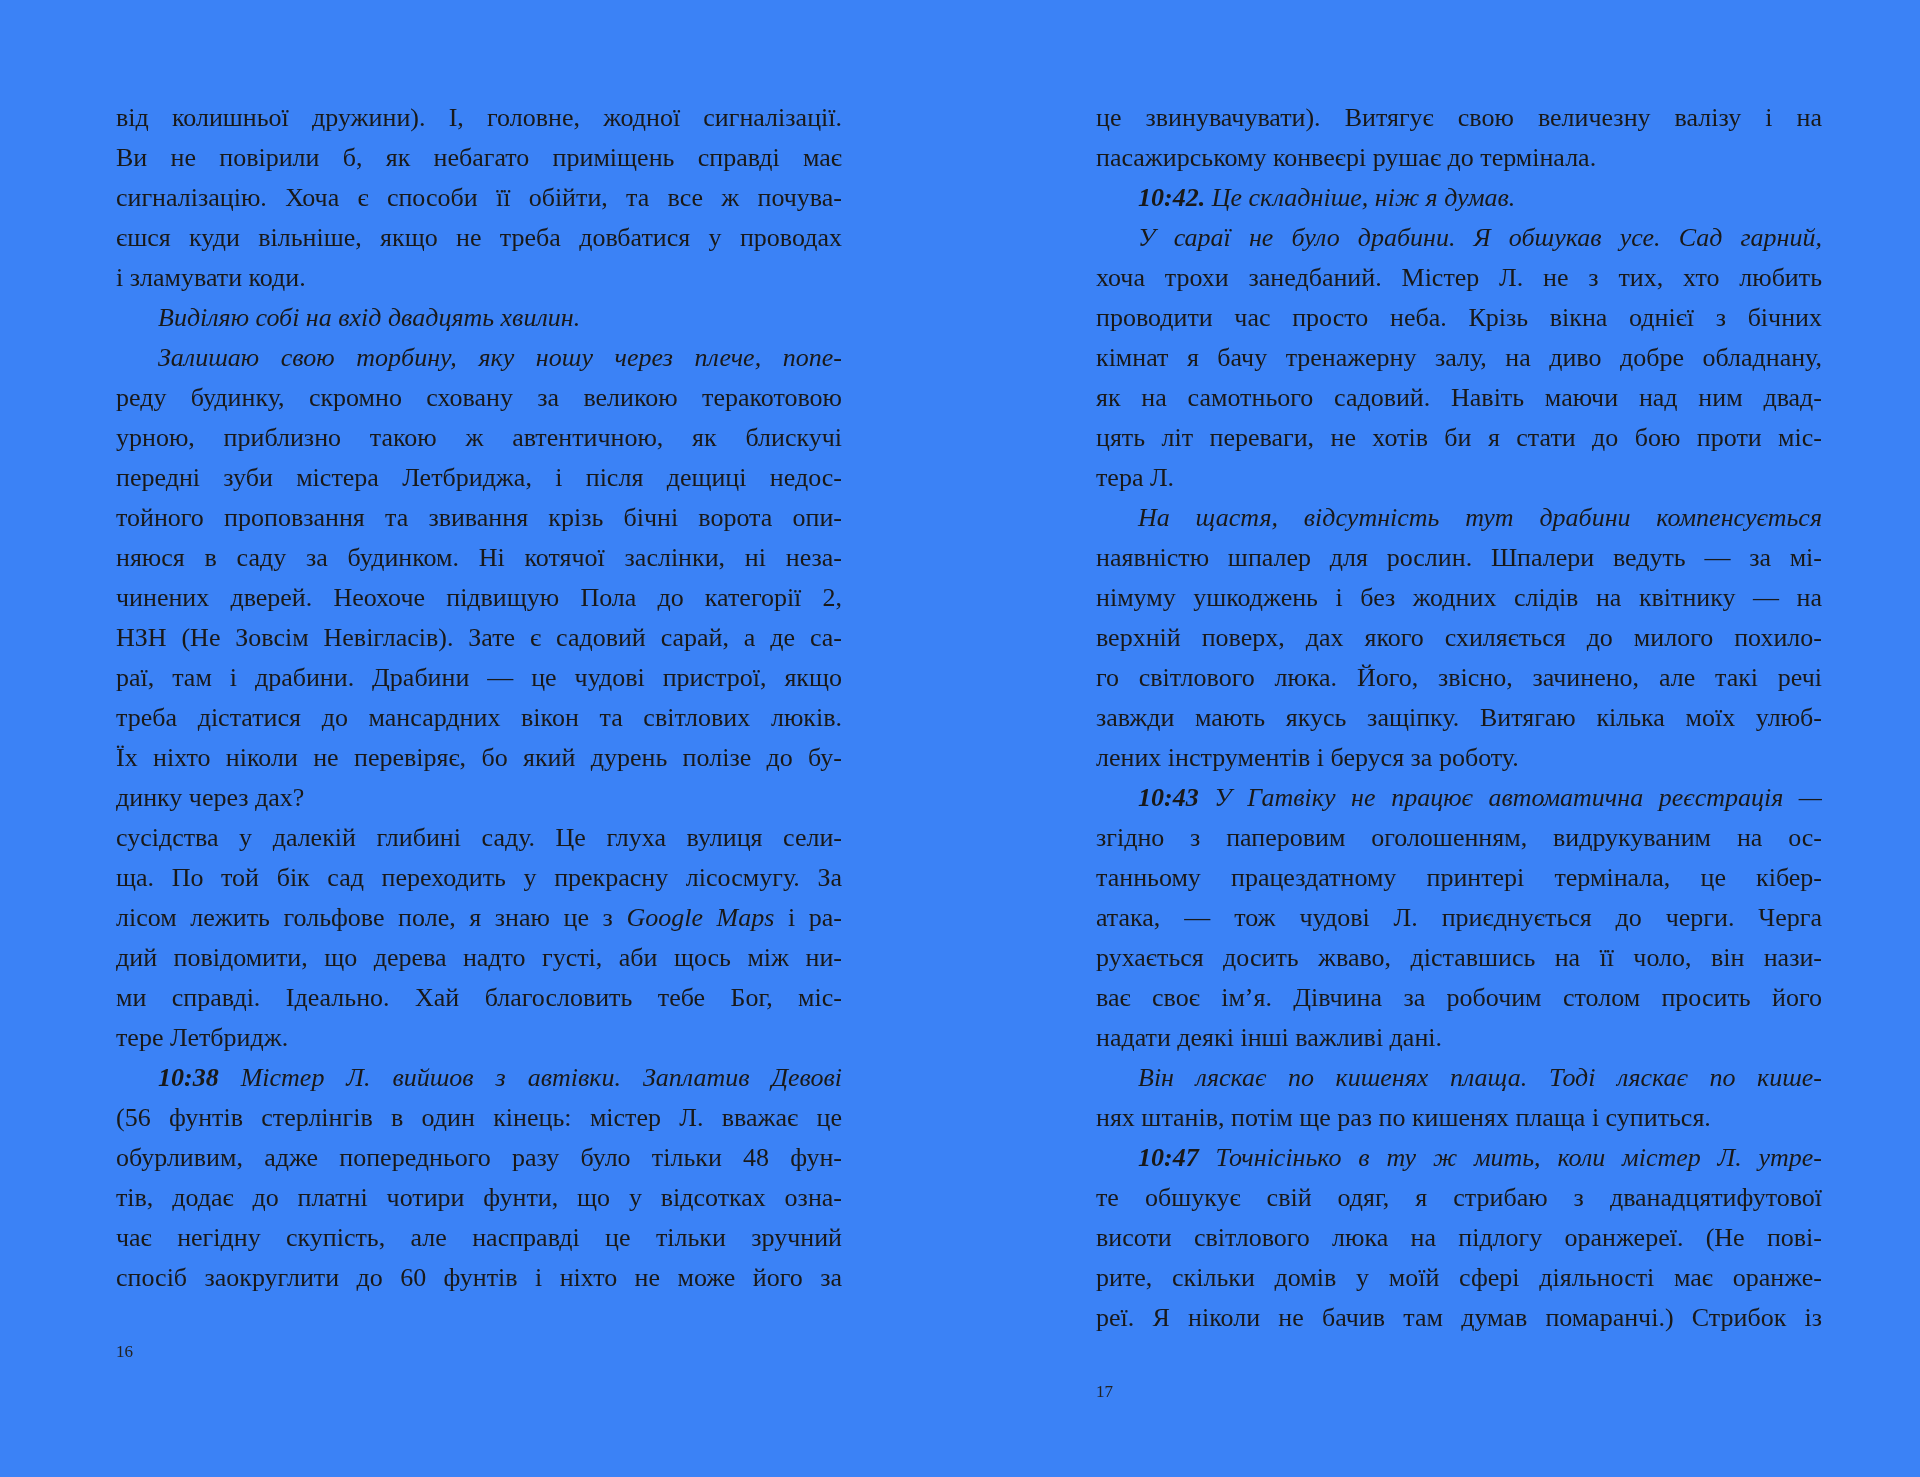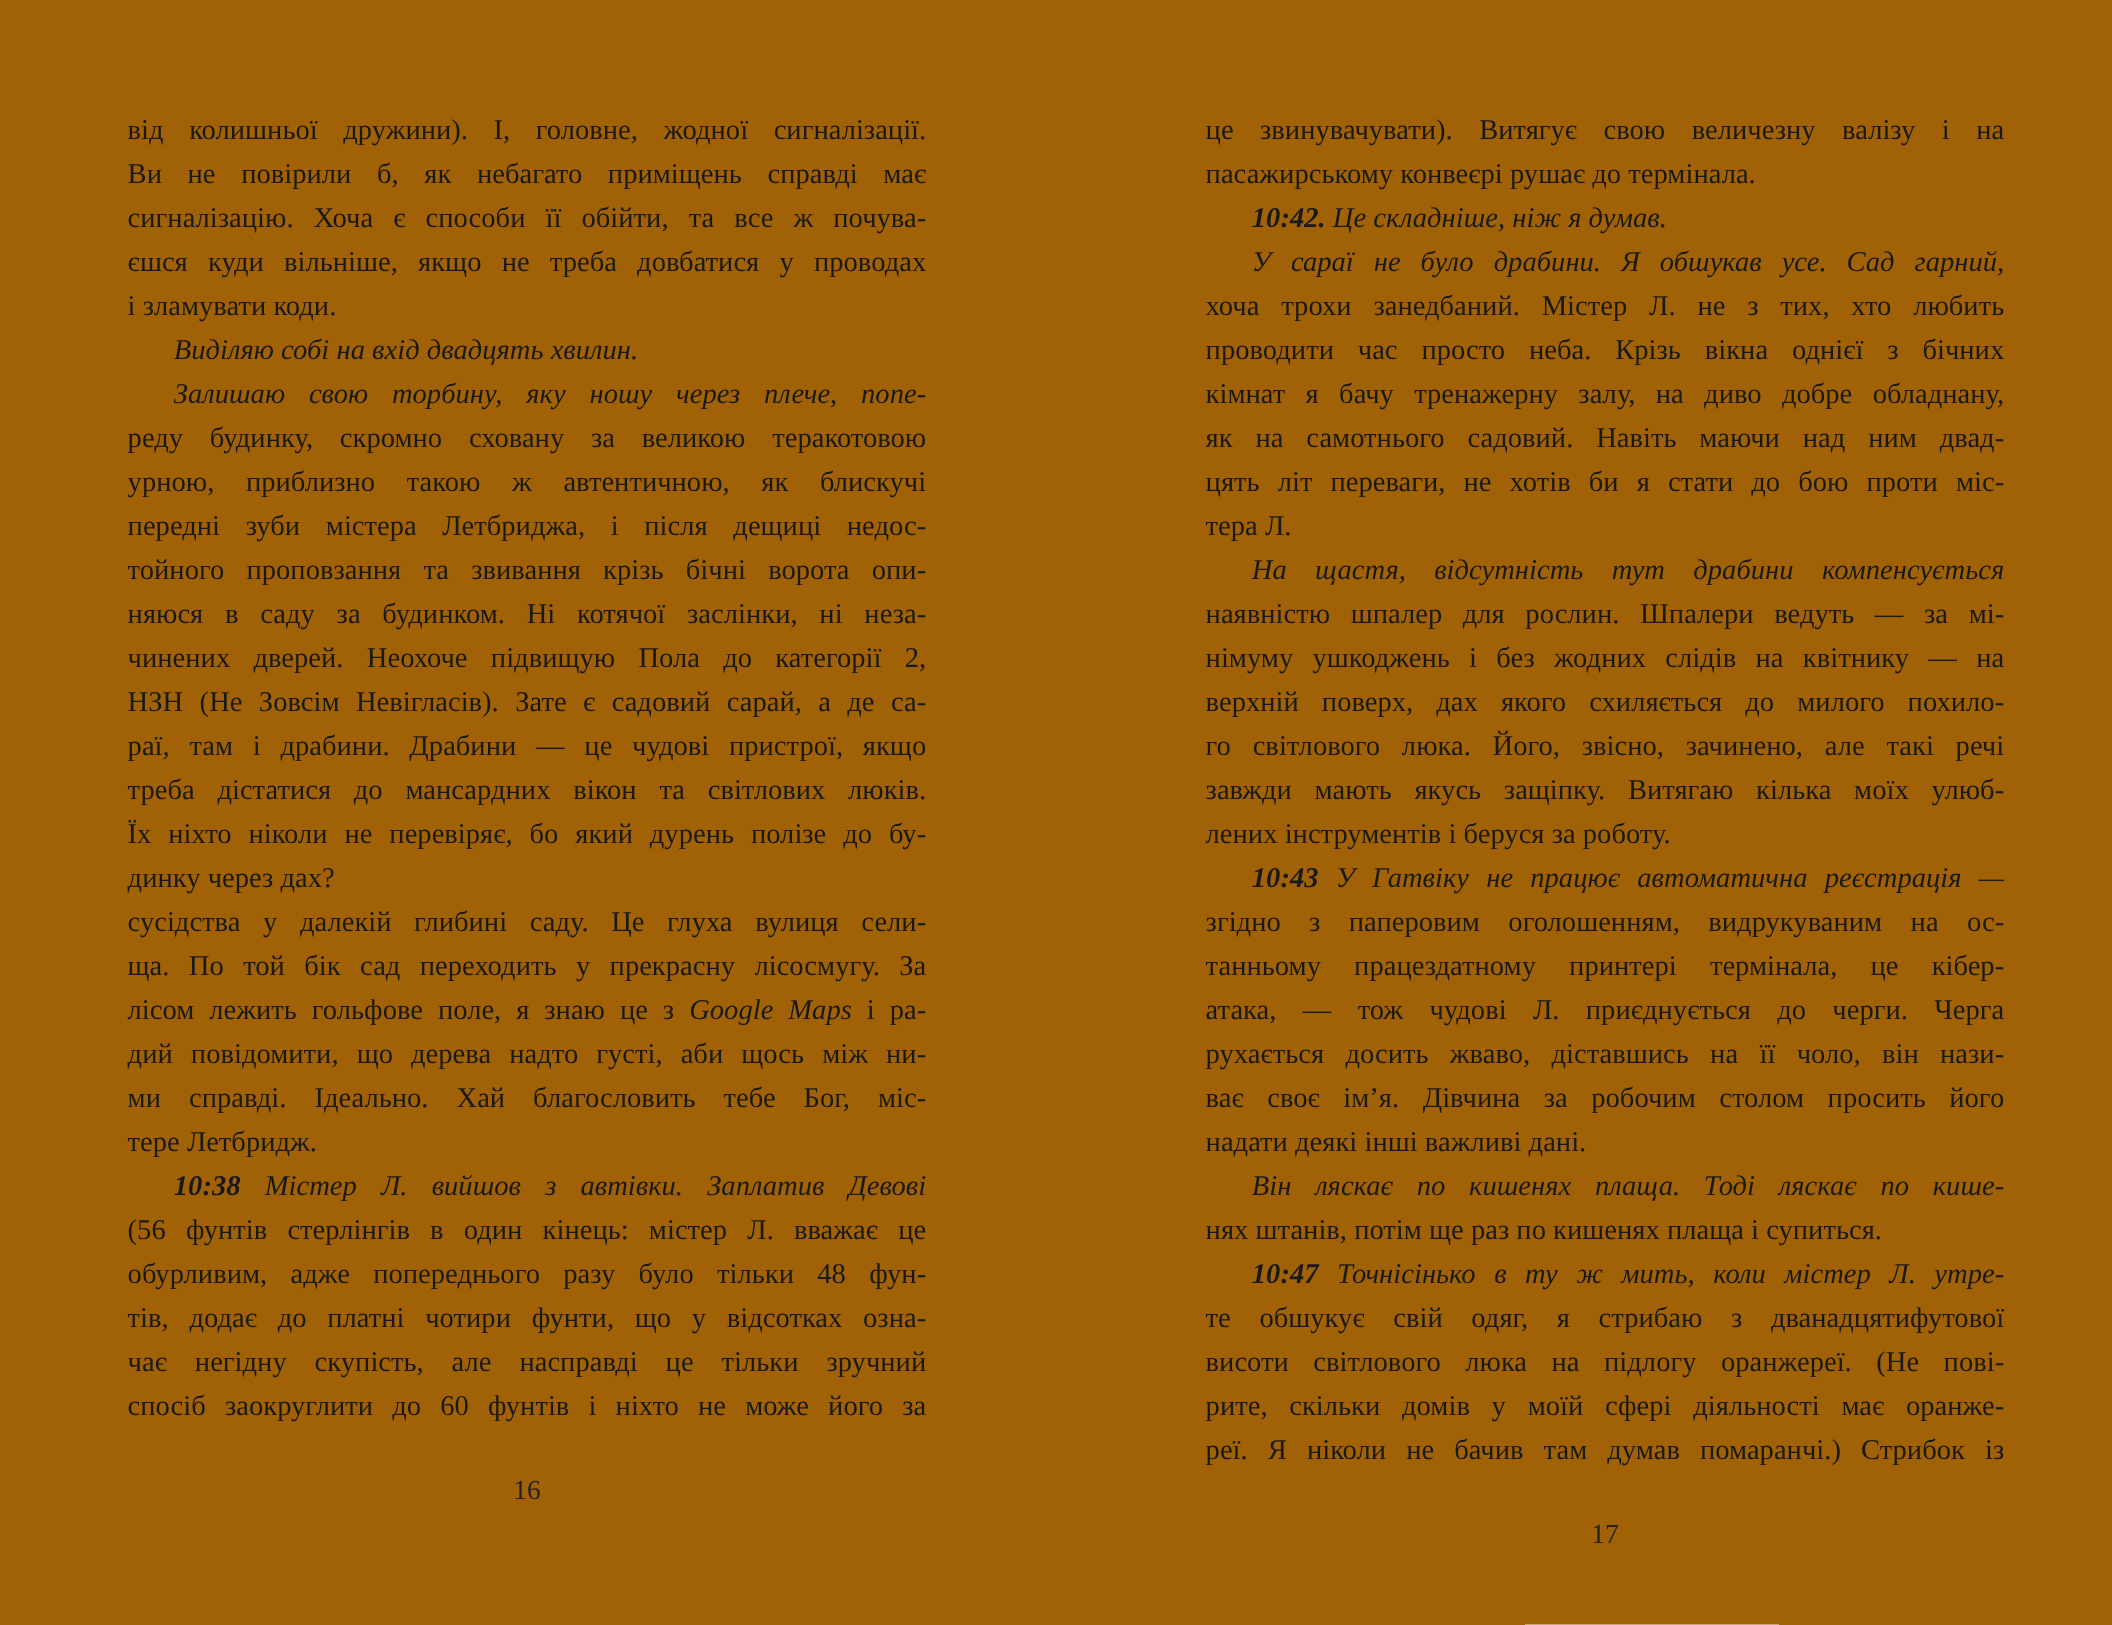--- a/index.html
+++ b/index.html
@@ -10,21 +10,21 @@
   body {
     width: 1920px;
     height: 1477px;
     position: relative;
     font-family: "Liberation Serif", "DejaVu Serif", serif;
     color: #191919;
   }
   .book {
     position: absolute;
     inset: 0;
-    background: #a16207;
+    background: #3b82f6;
   }
   .page {
     position: absolute;
     top: 98px;
     width: 726px;
   }
   .page.left  { left: 116px; }
   .page.right { left: 1096px; }
 
   .text-block {
@@ -44,22 +44,21 @@
   }
   .line.indent {
     text-indent: 42px;
     font-style: italic;
   }
   .b { font-weight: bold; }
   .i { font-style: italic; }
 
   .folio {
     margin-top: 44px;
-    text-align: center;
-    font-size: 25px;
+    font-size: 17px;
     color: #222222;
   }
 </style>
 </head>
 <body>
 
 <div class="book">
 
   <section class="page left">
     <div class="text-block">

